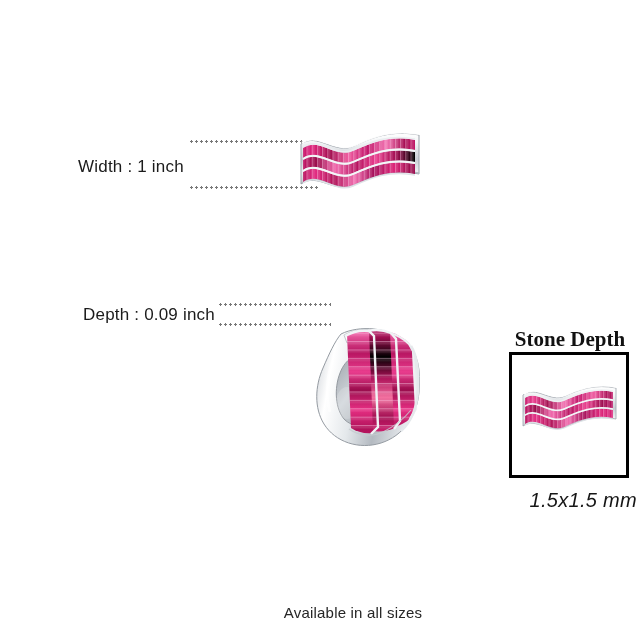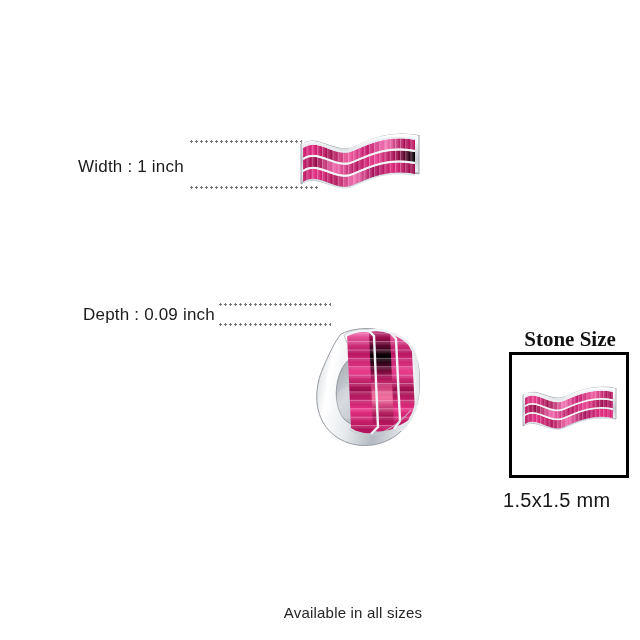--- a/index.html
+++ b/index.html
@@ -77,25 +77,26 @@
     height: 126px;
     border: 3px solid #000000;
     background: #ffffff;
     box-sizing: border-box;
   }
   #stone-size-value {
     position: absolute;
     left: 470px;
     top: 489px;
     width: 134px;
-    text-align: left;
+    text-align: right;
     font-family: "Liberation Sans", sans-serif;
     font-size: 20px;
     color: #161616;
     letter-spacing: 0.3px;
+    font-style: italic;
   }
 
   
   .ring {
     position: absolute;
   }
   .ring svg { display: block; overflow: visible; }
 
   
   #ring-front  { left: 264px; top: 126px;  width: 128px; height: 80px; }
@@ -297,21 +298,21 @@
       <path d="M34,36 C41,32 50,30 58,31 L63,36 L67,127 L60,134" fill="none" stroke="#f1f4f6" stroke-width="2.4"></path>
       <path d="M57,31 C65,29 73,30 80,33 L85,39 L89,121 L83,129" fill="none" stroke="#f1f4f6" stroke-width="2.4"></path>
       <path d="M79,33 C86,35 93,39 98,44 L102,51 L105,109 L99,119" fill="none" stroke="#eef1f3" stroke-width="2.2"></path>
       <path d="M100,46 C106,56 108,72 107,90 C106,108 100,122 90,131" fill="none" stroke="#e5e9ec" stroke-width="2.6"></path>
 
       <path d="M38,129 C48,136 62,137 72,132 C82,127 92,120 100,110" fill="none" stroke="#c5cacf" stroke-width="1.2" opacity="0.8"></path>
     </svg>
   </div>
 
   <div>
-    <div id="stone-size-title">Stone Size</div>
+    <div id="stone-size-title">Stone Depth</div>
 
     <div id="stone-size-box"></div>
 
     <div class="ring" id="ring-stone">
       <svg viewBox="0 0 100 64" width="100" height="64" role="img">
         <defs>
           <linearGradient id="metalMini" x1="0" y1="0" x2="0" y2="1">
             <stop offset="0%" stop-color="#ffffff"></stop>
             <stop offset="22%" stop-color="#f0f2f4"></stop>
             <stop offset="52%" stop-color="#c8cdd3"></stop>

